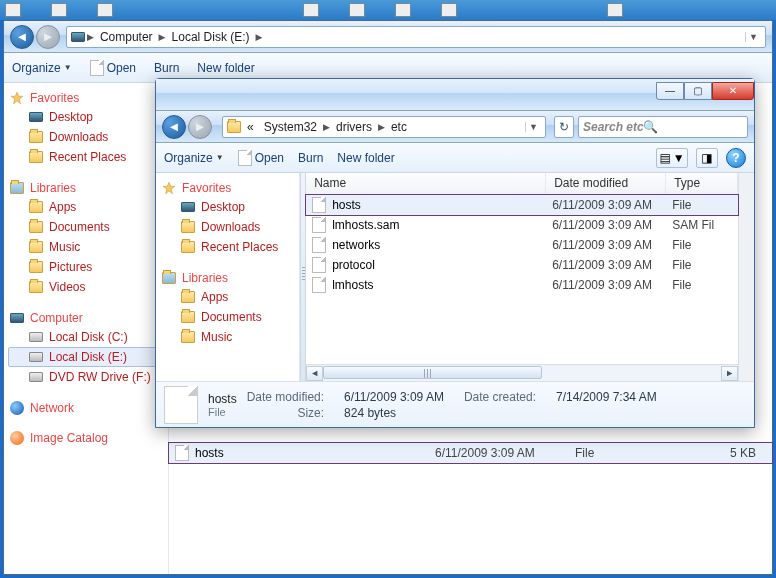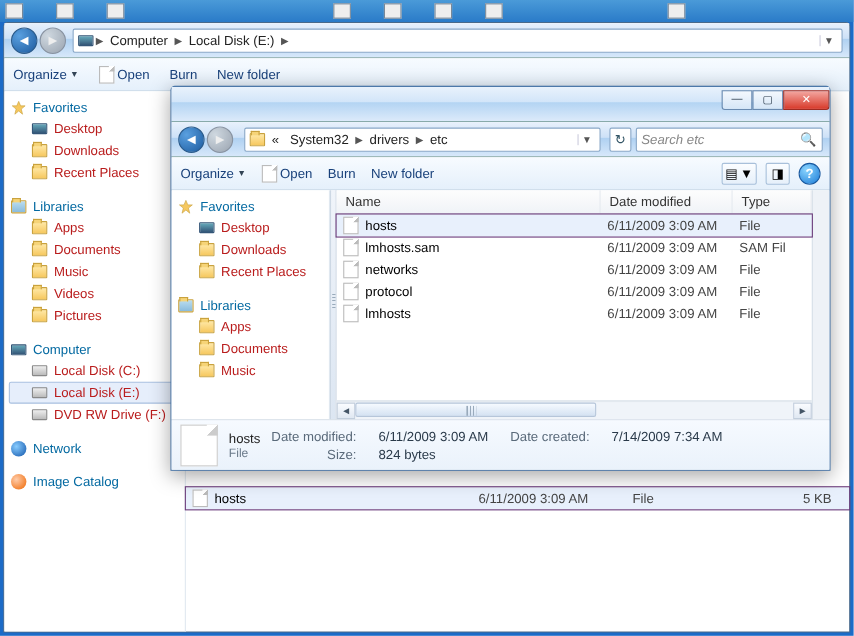--- a/index.html
+++ b/index.html
@@ -22,21 +22,21 @@
   .crumb .drop { width:16px; text-align:center; color:#555; font-size:9px; border-left:1px solid #ccd; }
   .refresh { width:20px; height:22px; margin-left:4px; background:#fff; border:1px solid #8aa8c8; border-radius:2px; display:flex; align-items:center; justify-content:center; color:#356; }
   .toolbar { height:30px; background:linear-gradient(#f7fbff,#e5f0fb); border-bottom:1px solid #c8d8e8; display:flex; align-items:center; padding:0 8px; gap:18px; }
   .toolbar .tb { color:#18407a; display:flex; align-items:center; gap:3px; }
   .tb .tri { font-size:8px; color:#345; }
   .page-icon { width:14px; height:16px; background:#fff; border:1px solid #bbb; position:relative; }
   .page-icon::after{content:"";position:absolute;top:-1px;right:-1px;width:5px;height:5px;background:linear-gradient(135deg,#fff 49%,#bbb 50%); }
   .body { display:flex; height:calc(100% - 62px); }
   .nav { width:165px; border-right:1px solid #e0e8f0; padding:6px 4px; background:#fff; overflow:hidden; }
   .grp { margin-bottom:12px; }
-  .grp .hdr { display:flex; align-items:center; gap:6px; color:#0369a1; padding:2px 2px; }
+  .grp .hdr { display:flex; align-items:center; gap:6px; color:#ef4444; padding:2px 2px; }
   .star { width:14px; height:14px; display:inline-block; }
   .star svg,.folder svg,.lib svg,.comp svg,.drv svg,.net svg,.glb svg { width:14px; height:14px; }
   .item { display:flex; align-items:center; gap:6px; padding:2px 2px 2px 20px; color:#b91c1c; border:1px solid transparent; }
   .item.sel { background:#e6eefb; border:1px solid #a8c0e0; border-radius:2px; }
   .folder-ico { width:14px; height:12px; background:linear-gradient(#ffe9a8,#f6c85f); border:1px solid #c9a23e; border-radius:1px; position:relative; }
   .folder-ico::before{content:"";position:absolute;top:-3px;left:0;width:6px;height:3px;background:#f6d478;border:1px solid #c9a23e;border-bottom:none;}
   .drive-ico{ width:14px;height:10px;background:linear-gradient(#eee,#bbb);border:1px solid #888;border-radius:1px; }
   .mon-ico{ width:14px;height:10px;background:linear-gradient(#6ab,#357);border:1px solid #357;border-radius:1px; }
   .content { flex:1; position:relative; }
   .cols { display:flex; height:22px; background:linear-gradient(#fdfdfd,#f0f3f7); border-bottom:1px solid #d8e0e8; font-size:11px; color:#333; }
@@ -54,21 +54,21 @@
   .cat-ico{width:14px;height:14px;border-radius:50%;background:radial-gradient(circle at 35% 35%,#fca,#e60);}
 
   
   .win.front { left:155px; top:78px; width:600px; height:350px; border:1px solid #3a6aa0; box-shadow:0 4px 18px rgba(0,0,0,.35); }
   .win.front .titlebar { justify-content:flex-end; background:linear-gradient(#e9f2fc,#d2e5f9 45%,#b3d4f3 46%,#dceafa); padding-right:0;}
   .winbtns { display:flex; height:20px; margin-top:-6px; }
   .winbtn { width:28px; height:18px; border:1px solid #6a8ab0; background:linear-gradient(#f4f8fd,#d6e6f7); display:flex; align-items:center; justify-content:center; color:#234; font-size:10px;}
   .winbtn:first-child{ border-radius:0 0 0 3px;}
   .winbtn.close{ background:linear-gradient(#f3a6a0,#d83a2a); color:#fff; border-color:#a02a20; border-radius:0 0 3px 0; width:42px;}
   .addr-row{ height:32px; background:linear-gradient(#e8f1fc,#cde1f7 45%,#aed0f1 46%,#d7e8fa); display:flex; align-items:center; padding:0 6px; gap:4px; border-bottom:1px solid #8aa;}
-  .searchbox{ width:170px; height:22px; background:#fff; border:1px solid #8aa8c8; border-radius:2px; display:flex; align-items:center; padding:0 4px; color:#888; font-style:italic; justify-content:space-between;}
+  .searchbox{ width:170px; height:22px; background:#fff; border:1px solid #8aa8c8; border-radius:2px; display:flex; align-items:center; padding:0 4px; color:#888; font-style:italic; font-weight:bold;}
   .front .toolbar { gap:14px; }
   .front .toolbar .right { margin-left:auto; display:flex; gap:8px; align-items:center; }
   .viewbtn{ width:32px; height:20px; border:1px solid #a8c0da; background:linear-gradient(#fbfdff,#e6f0fa); border-radius:2px; display:flex; align-items:center; justify-content:center; gap:2px;}
   .helpbtn{ width:20px;height:20px;border-radius:50%;background:radial-gradient(circle at 35% 30%,#8cd6ff,#1a7ad6);border:1px solid #1a5aa0;color:#fff;display:flex;align-items:center;justify-content:center;font-weight:bold;}
   .front .body{ height:calc(100% - 140px); }
   .front .nav{ width:155px; }
   .front .content .cols > .c-name{ width:240px;}
   .front .content .cols > .c-date{ width:120px;}
   .front .content .row .cell-name{ width:240px;}
   .front .content .row .cell-date{ width:120px;}
@@ -168,25 +168,25 @@
         <div class="item">
             <span class="folder-ico"></span>
             <span>Documents</span>
           </div>
         <div class="item">
             <span class="folder-ico"></span>
             <span>Music</span>
           </div>
         <div class="item">
             <span class="folder-ico"></span>
+            <span>Pictures</span>
+          </div>
+        <div class="item">
+            <span class="folder-ico"></span>
             <span>Videos</span>
-          </div>
-        <div class="item">
-            <span class="folder-ico"></span>
-            <span>Pictures</span>
           </div>
       </div>
       <div class="grp">
         <div class="hdr">
             <span class="mon-ico"></span>
             <span>Computer</span>
           </div>
         <div class="item">
             <span class="drive-ico"></span>
             <span>Local Disk (C:)</span>

